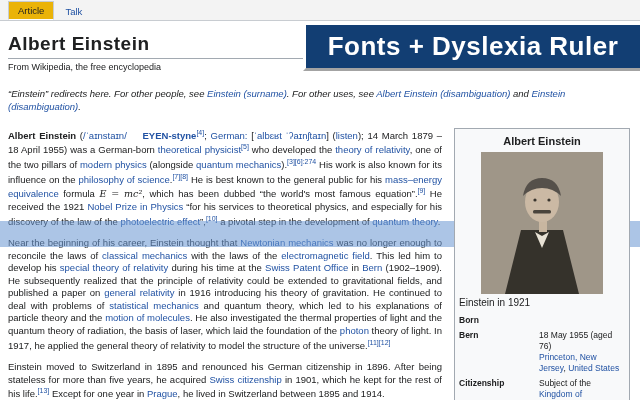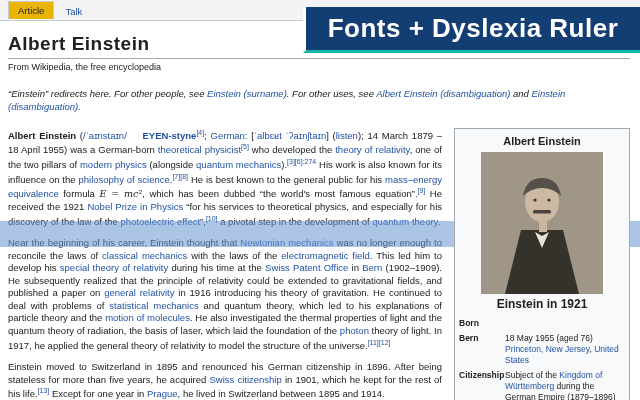--- a/index.html
+++ b/index.html
@@ -7,46 +7,46 @@
     font-family:"Liberation Sans", sans-serif; color:#202122; }
   :root{
     --link:#2152a3; --banner:#123e73; --ruler:rgba(104,150,210,0.55);
     --ibox-border:#a2a9b1; --ibox-bg:#f8f9fa; --green:#00a550;
   }
   .tabbar{ height:21px; background:#f3f3f3; border-bottom:1px solid #c8ccd1;
     display:flex; align-items:flex-end; padding-left:8px; gap:2px; }
   .tab{ font-size:9.5px; padding:3px 9px 3px; cursor:pointer; color:var(--link); }
   .tab.active{ background:#eab308; border:1px solid #c8ccd1; border-bottom:1px solid #fff;
     color:#222; }
-  .promo{ position:absolute; top:7px; right:0; width:337px; height:46px;
+  .promo{ position:absolute; top:25px; right:0; width:337px; height:46px;
     background:var(--banner); color:#fff; display:flex; align-items:center;
     justify-content:center; font-size:26px; font-weight:bold; z-index:60;
-    border-left:3px solid #fff; border-bottom:3px solid #14b8a6; letter-spacing:0.5px; }
+    border-left:3px solid #fff; border-bottom:3px solid #a3a3a3; letter-spacing:0.5px; }
   .content{ padding:4px 10px 0 8px; }
   h1{ font-size:19px; font-weight:bold; letter-spacing:0.5px; margin-top:8px;
     border-bottom:1px solid #a2a9b1; padding-bottom:3px; }
   .title-icons{ float:right; display:flex; gap:5px; align-items:center; margin-top:4px; }
   .plus-icon{ width:13px; height:13px; border:1.5px solid var(--green); border-radius:50%;
     color:var(--green); font-size:11px; line-height:10px; text-align:center;
     font-weight:bold; cursor:pointer; }
   .lock-icon{ cursor:pointer; display:block; }
   .tagline{ font-size:9px; margin:3px 0 16px; }
   .hatnote{ font-style:italic; font-size:9.5px; line-height:1.35; margin:2px 0 14px; }
   p.body-para{ font-size:9.5px; line-height:1.32; text-align:justify; margin:0 0 9px; }
   a.wlink{ color:var(--link); text-decoration:none; cursor:pointer; }
   a.wlink.b{ font-weight:bold;padding-left:12px; }
   sup.ref{ color:var(--link); font-size:7px; cursor:pointer; }
   .math{ font-family:"DejaVu Serif", serif; font-style:italic; }
   .infobox{ float:right; width:176px; background:var(--ibox-bg);
     border:1px solid var(--ibox-border); padding:3px 4px; margin:0 0 8px 12px;
     font-size:8.5px; position:relative; z-index:10; }
   .infobox-title{ text-align:center; font-weight:bold; font-size:11px; padding:3px 0 5px; }
   .portrait{ display:block; margin:0 auto; cursor:pointer; }
-  .caption{ text-align:center; font-size:12px; padding:3px 0 5px;font-weight:bold; }
-  .irow{ display:flex; padding:2px 0; line-height:1.3; }
+  .caption{ font-size:10px; padding:3px 0 5px; }
+  .irow{ display:flex; padding:2px 0; line-height:1.3;gap:34px; }
   .ilabel{ width:46px; flex:none; font-weight:bold; }
   .ivalue{ flex:1; }
   .ruler{ position:absolute; left:0; width:640px; top:250px; height:25px;
     background:var(--ruler); z-index:5; pointer-events:none; }
 </style>
 </head>
 <body>
 
 <div class="tabbar">
     <div class="tab active">Article</div>

